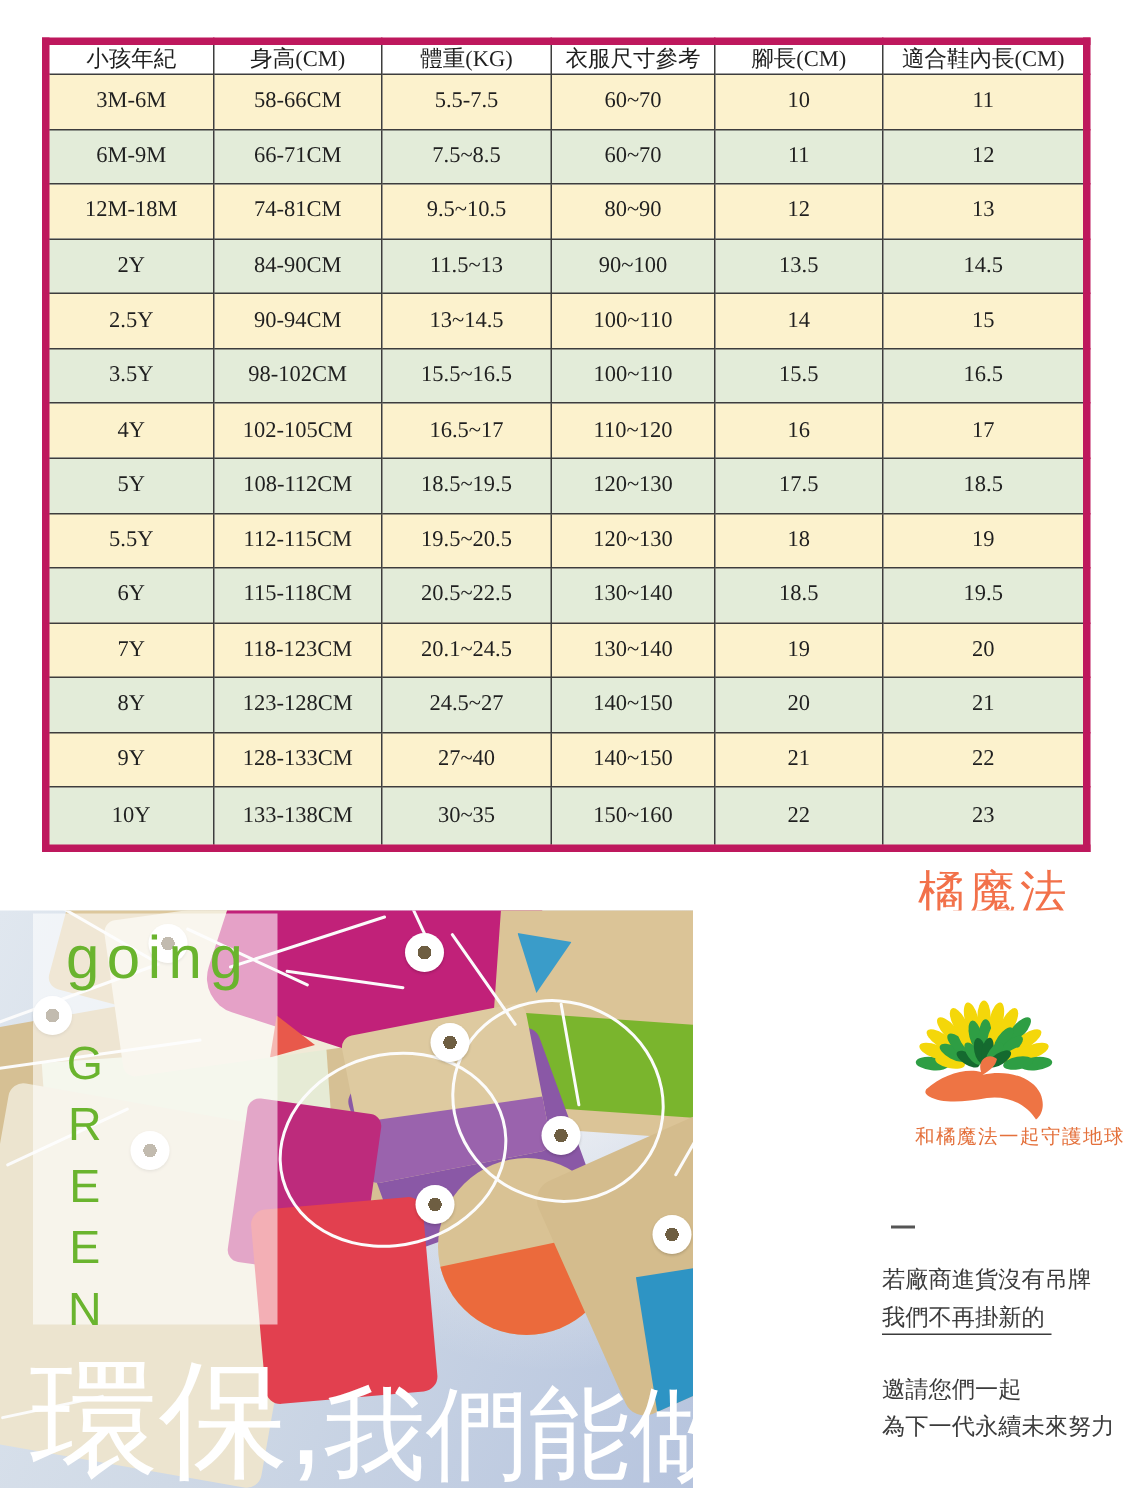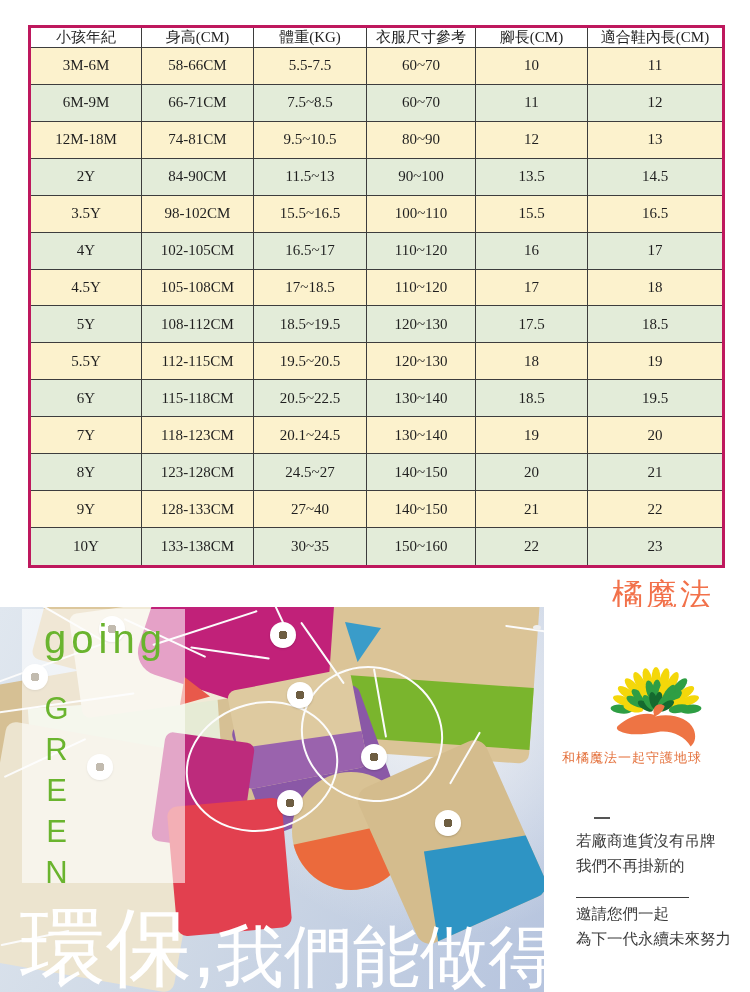--- a/index.html
+++ b/index.html
@@ -2,34 +2,34 @@
 <html><head>
 <meta charset="utf-8">
 <style>
   html,body{margin:0;padding:0;background:#ffffff;}
   body{width:750px;height:992px;overflow:hidden;position:relative;
        font-family:"Liberation Sans","DejaVu Sans",sans-serif;}
 
   
   .table-wrap{position:absolute;left:28px;top:25px;}
   table#szt{border-collapse:collapse;table-layout:fixed;width:694px;height:543px;
-            border:3px solid #be185d;
+            border:5px solid #be185d;
             font-family:"Liberation Serif","DejaVu Serif",serif;}
   #szt th,#szt td{border:1px solid #3d3d3d;text-align:center;vertical-align:middle;
             padding:0;font-size:15px;color:#1f1f1f;font-weight:normal;}
   #szt thead tr{background:#ffffff;}
   #szt tbody tr:nth-child(odd){background:#fcf2cd;}
   #szt tbody tr:nth-child(even){background:#e3ecd9;}
 
   
   .brand{position:absolute;top:574px;right:36px;font-size:31px;color:#f2714a;
          letter-spacing:3px;font-weight:500;}
 
   
-  .photo{position:absolute;left:0;top:607px;width:544px;height:385px;overflow:hidden;
+  .photo{position:absolute;left:0;top:607px;width:462px;height:385px;overflow:hidden;
          background:
            radial-gradient(circle at 80% 25%, #f3f4f6 0%, rgba(243,244,246,0) 45%),
            linear-gradient(115deg,#e0e7ef 0%,#cfd9e6 45%,#b6c4de 100%);}
   .tag{position:absolute;}
   .t-backdrop{left:-40px;top:60px;width:300px;height:230px;background:#d6c094;border-radius:8px;transform:rotate(-10deg);}
   .t-paleband{left:30px;top:95px;width:190px;height:70px;background:#e6ebd5;transform:rotate(-4deg);}
   .t-cream-big{left:-15px;top:130px;width:210px;height:240px;background:#ece4cf;border-radius:10px;transform:rotate(10deg);}
   .t-tan-tl{left:40px;top:-20px;width:140px;height:90px;background:#dcc79c;border-radius:8px;transform:rotate(15deg);}
   .t-cream-tl{left:75px;top:-5px;width:175px;height:105px;background:#f1ead7;border-radius:8px;transform:rotate(-8deg);}
   .t-magenta-fan{left:150px;top:-55px;width:200px;height:150px;background:#c12179;border-radius:24px;transform:rotate(18deg);}
@@ -64,28 +64,28 @@
          writing-mode:vertical-rl;text-orientation:upright;letter-spacing:6px;
          font-weight:500;z-index:6;}
   .headline{position:absolute;left:20px;bottom:2px;display:flex;align-items:flex-end;
          color:#ffffff;white-space:nowrap;z-index:7;}
   .h-big{font-size:86px;line-height:1;font-weight:400;}
   .h-small{font-size:68px;line-height:1;margin-left:0;font-weight:400;}
 
   
   .eco-panel{position:absolute;left:562px;top:607px;width:188px;height:385px;background:#ffffff;}
   .logo{position:absolute;top:46px;left:50%;transform:translateX(-50%);}
-  .slogan{position:absolute;top:142px;width:100%;text-align:left;font-size:13px;
+  .slogan{position:absolute;top:142px;width:100%;text-align:right;font-size:13px;
           color:#e4713c;letter-spacing:1px;}
   .eco-title{position:absolute;top:166px;width:100%;text-align:center;font-size:21px;
           color:#2f9b4e;font-weight:bold;letter-spacing:6px;}
   .dash{position:absolute;top:210px;left:32px;width:16px;height:2px;background:#555;}
-  .eco-panel p{position:absolute;left:14px;margin:0;font-size:15.5px;color:#3b3b3b;white-space:nowrap;}
+  .eco-panel p{position:absolute;left:14px;margin:12px;font-size:15.5px;color:#3b3b3b;white-space:nowrap;}
   .p1{top:224px;} .p2{top:249px;} .p3{top:297px;} .p4{top:322px;}
-  .ul{display:inline-block;border-bottom:1.5px solid #3b3b3b;padding-bottom:20px;padding-right:4px;}
+  .ul{display:inline-block;border-bottom:1.5px solid #3b3b3b;padding-bottom:0;padding-right:4px;}
 </style>
 </head>
 <body>
 
 <div class="table-wrap">
   <table id="szt">
     <colgroup>
       <col style="width:112px">
         <col style="width:112px">
         <col style="width:113px">
@@ -130,42 +130,42 @@
         </tr>
         <tr>
           <td>2Y</td>
           <td>84-90CM</td>
           <td>11.5~13</td>
           <td>90~100</td>
           <td>13.5</td>
           <td>14.5</td>
         </tr>
         <tr>
+          <td>2.5Y</td>
+          <td>90-94CM</td>
+          <td>13~14.5</td>
+          <td>100~110</td>
+          <td>14</td>
+          <td>15</td>
+        </tr>
+        <tr>
           <td>3.5Y</td>
           <td>98-102CM</td>
           <td>15.5~16.5</td>
           <td>100~110</td>
           <td>15.5</td>
           <td>16.5</td>
         </tr>
         <tr>
           <td>4Y</td>
           <td>102-105CM</td>
           <td>16.5~17</td>
           <td>110~120</td>
           <td>16</td>
           <td>17</td>
-        </tr>
-        <tr>
-          <td>4.5Y</td>
-          <td>105-108CM</td>
-          <td>17~18.5</td>
-          <td>110~120</td>
-          <td>17</td>
-          <td>18</td>
         </tr>
         <tr>
           <td>5Y</td>
           <td>108-112CM</td>
           <td>18.5~19.5</td>
           <td>120~130</td>
           <td>17.5</td>
           <td>18.5</td>
         </tr>
         <tr>

